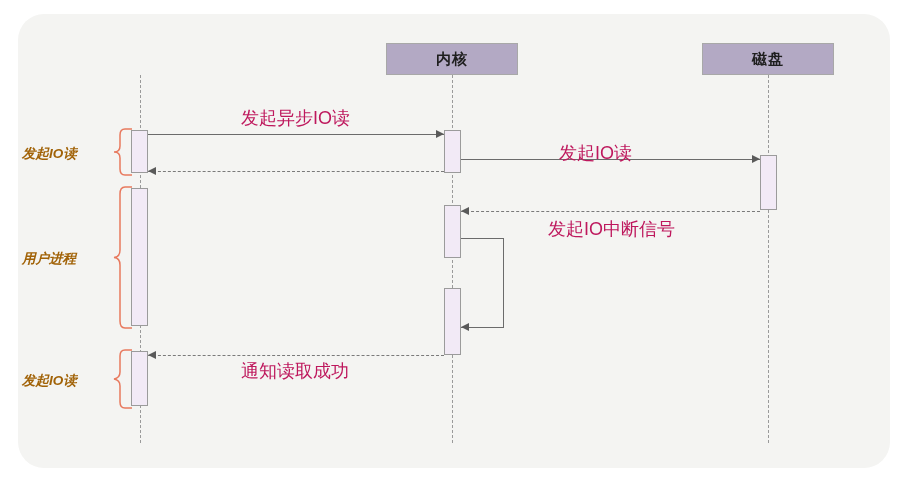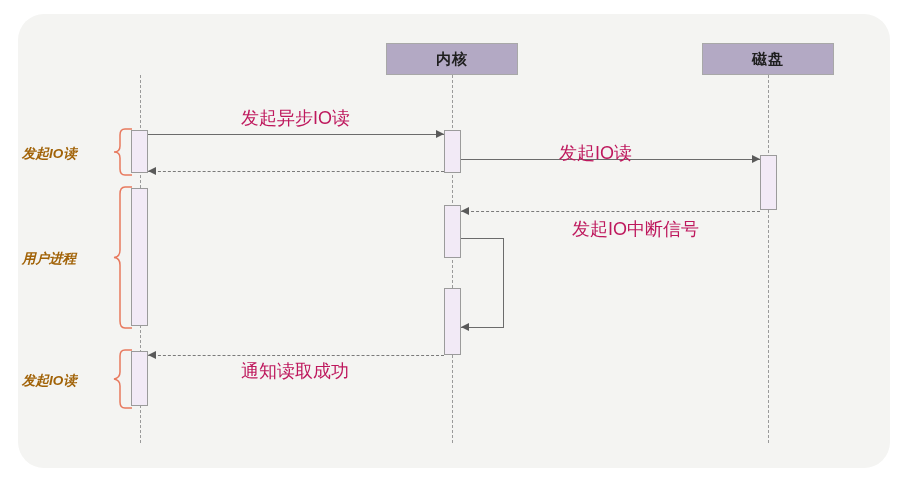--- a/index.html
+++ b/index.html
@@ -59,21 +59,21 @@
 
   <div class="msg-line" style="left:461px;top:159px;width:299px;"></div>
   <div class="arrow-r" style="left:752px;top:154.5px;"></div>
   <div class="msg-label" style="left:559px;top:141px;">发起IO读</div>
 
   <div class="msg-line dashed" style="left:148px;top:171px;width:296px;"></div>
   <div class="arrow-l" style="left:148px;top:166.5px;"></div>
 
   <div class="msg-line dashed" style="left:461px;top:211px;width:299px;"></div>
   <div class="arrow-l" style="left:461px;top:206.5px;"></div>
-  <div class="msg-label" style="left:572px;top:217px;">发起IO中断信号</div>
+  <div class="msg-label" style="left:548px;top:217px;">发起IO中断信号</div>
 
   <div class="msg-line" style="left:461px;top:238px;width:43px;"></div>
   <div class="vline" style="left:503px;top:238px;height:89px;"></div>
   <div class="msg-line" style="left:461px;top:327px;width:43px;"></div>
   <div class="arrow-l" style="left:461px;top:322.5px;"></div>
 
   <div class="msg-line dashed" style="left:148px;top:355px;width:296px;"></div>
   <div class="arrow-l" style="left:148px;top:350.5px;"></div>
   <div class="msg-label" style="left:241px;top:359px;">通知读取成功</div>
 

